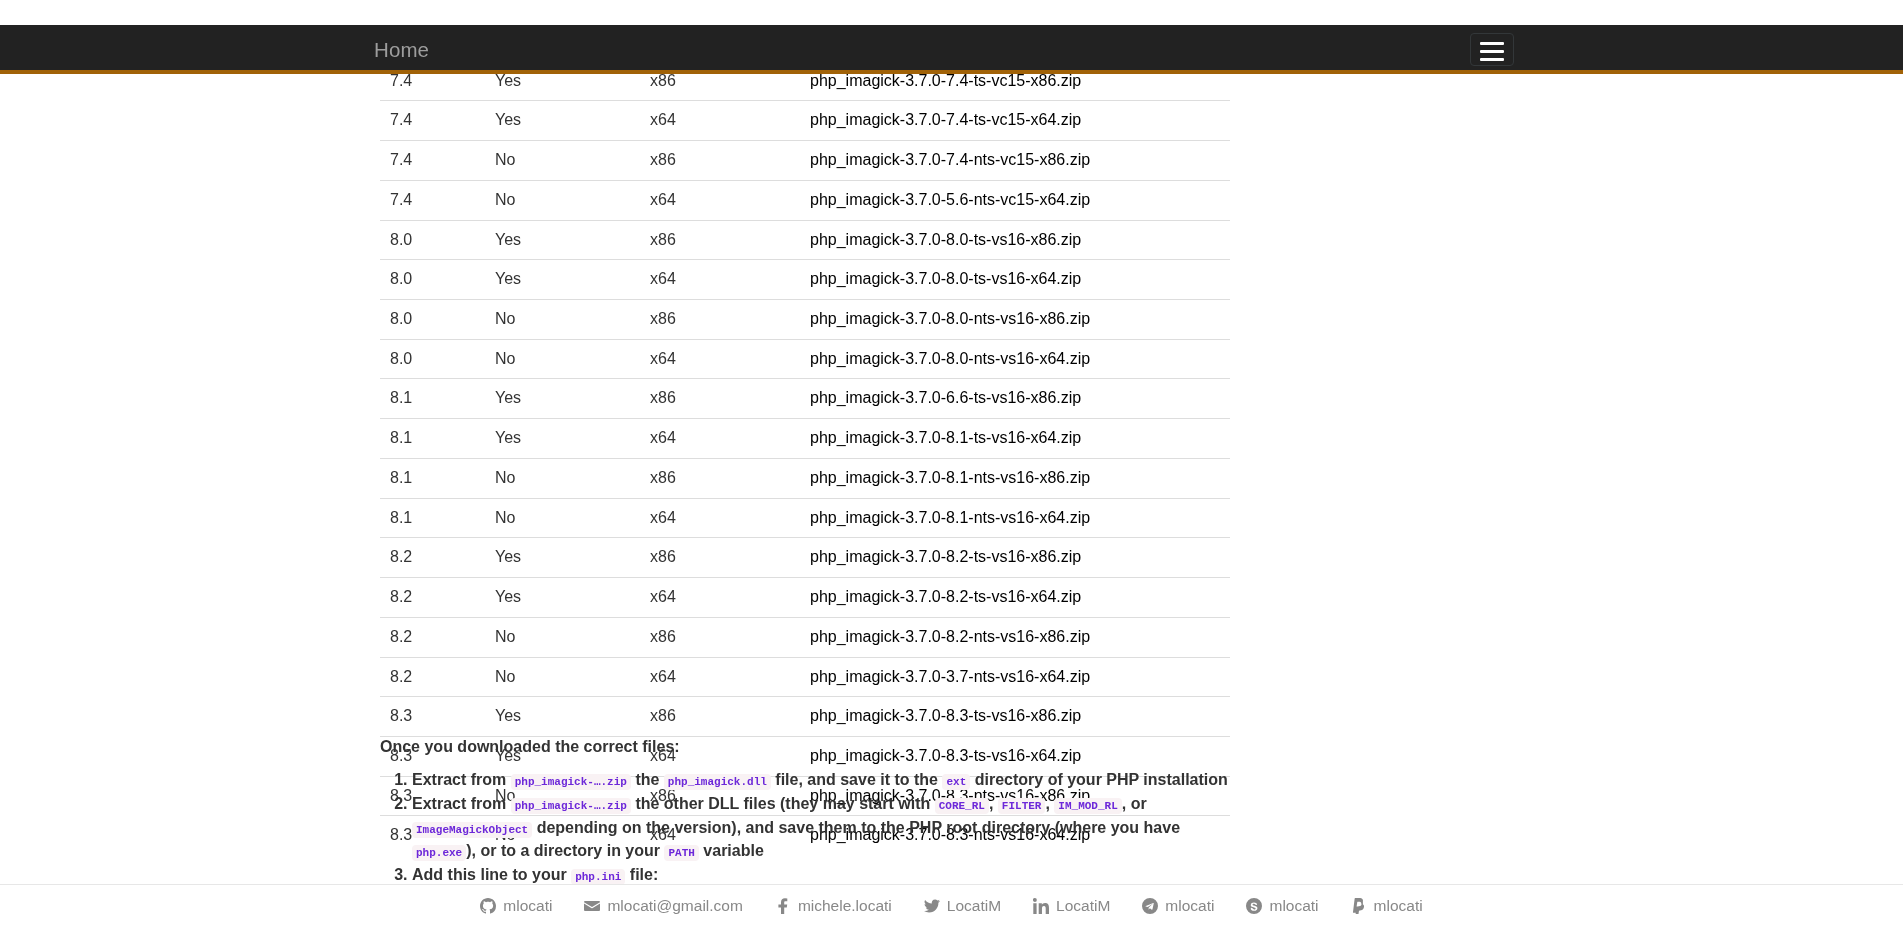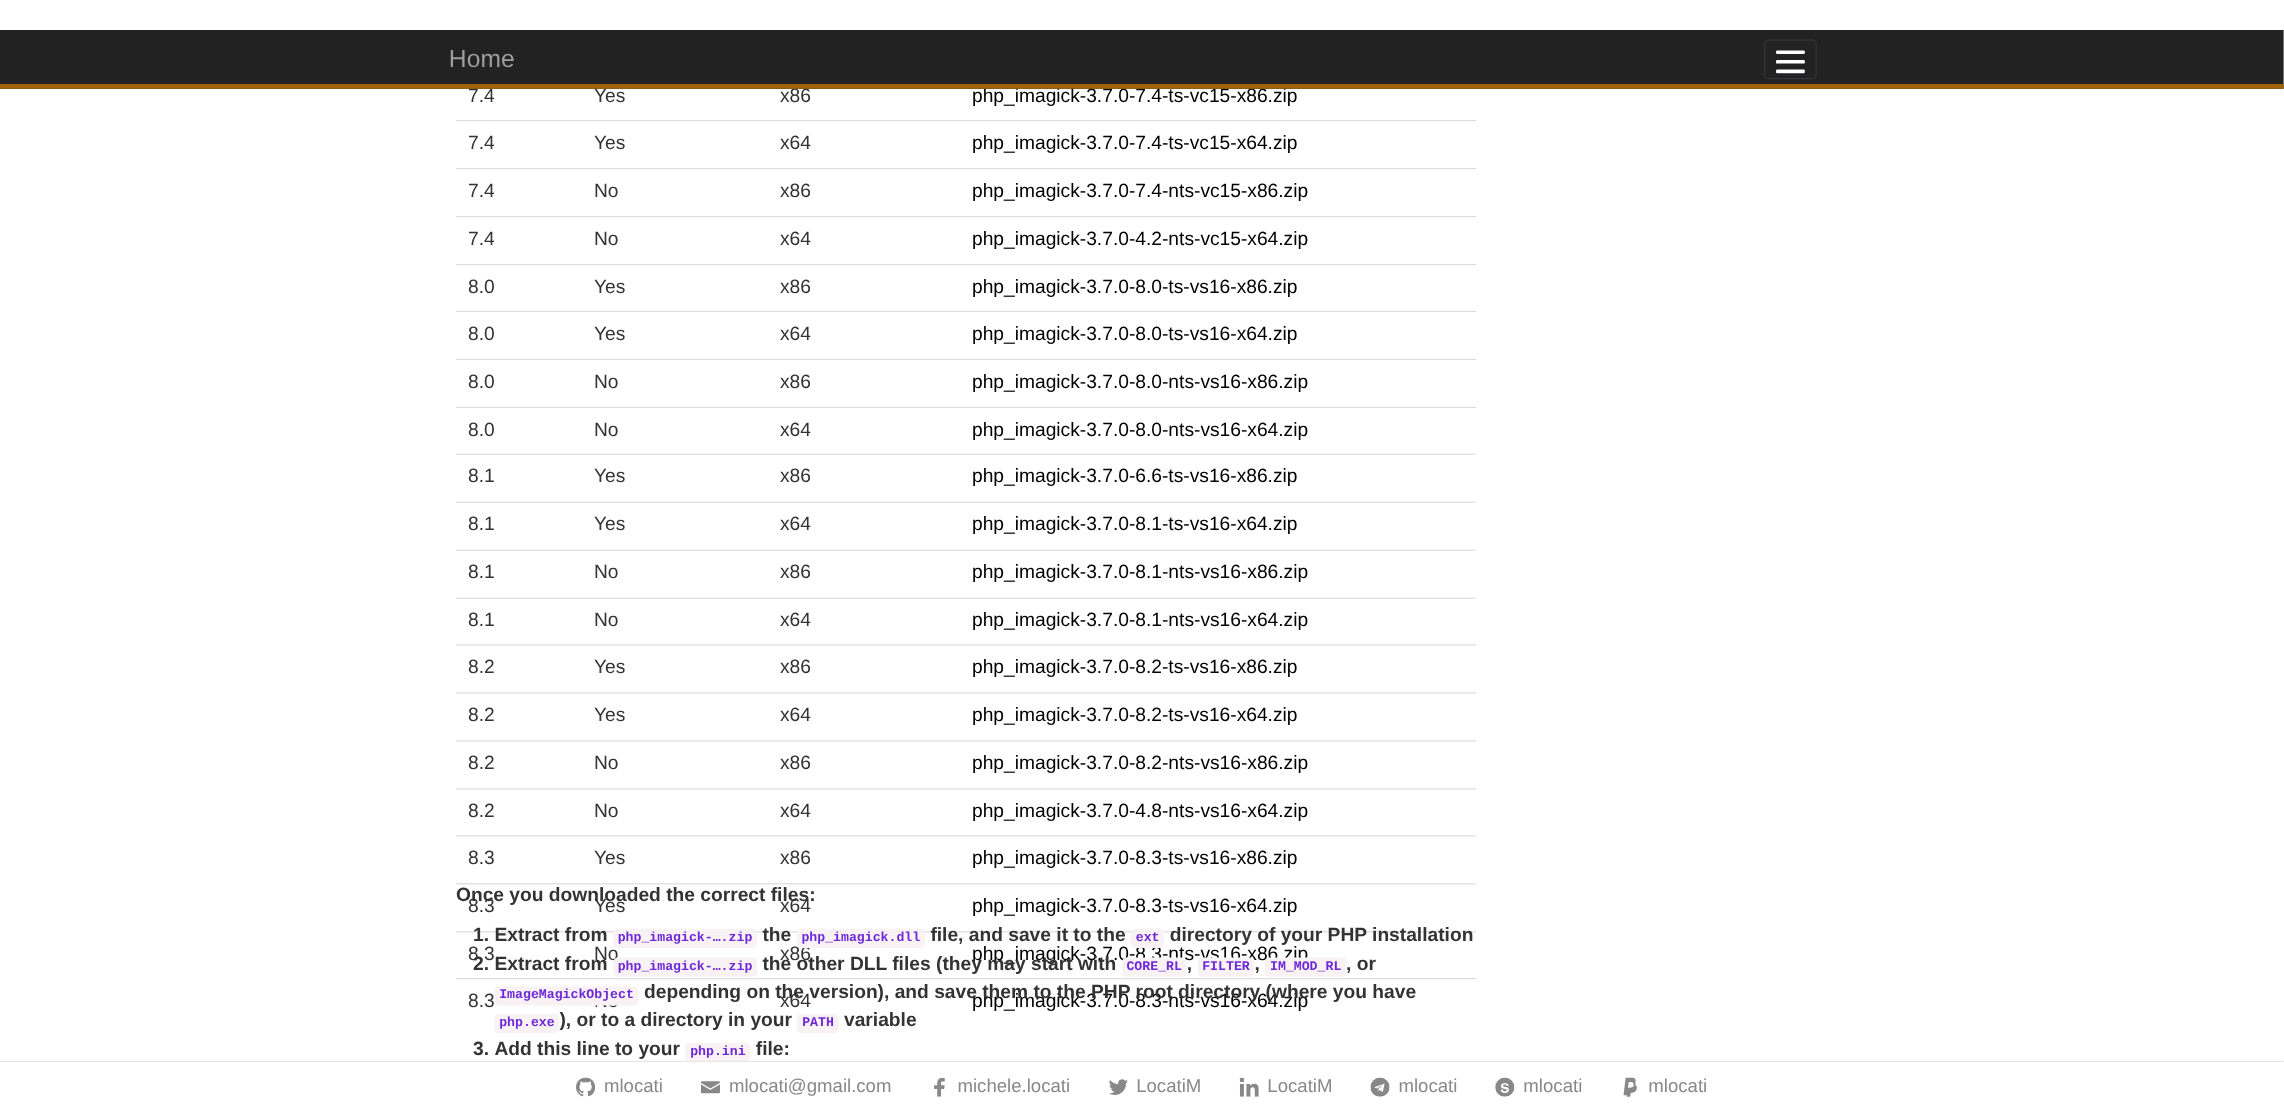--- a/index.html
+++ b/index.html
@@ -188,21 +188,21 @@
       <tr>
         <td class="c-ver">7.4</td>
         <td class="c-ts">No</td>
         <td class="c-arch">x86</td>
         <td class="c-file"><a>php_imagick-3.7.0-7.4-nts-vc15-x86.zip</a></td>
       </tr>
       <tr>
         <td class="c-ver">7.4</td>
         <td class="c-ts">No</td>
         <td class="c-arch">x64</td>
-        <td class="c-file"><a>php_imagick-3.7.0-4.2-nts-vc15-x64.zip</a></td>
+        <td class="c-file"><a>php_imagick-3.7.0-5.6-nts-vc15-x64.zip</a></td>
       </tr>
       <tr>
         <td class="c-ver">8.0</td>
         <td class="c-ts">Yes</td>
         <td class="c-arch">x86</td>
         <td class="c-file"><a>php_imagick-3.7.0-8.0-ts-vs16-x86.zip</a></td>
       </tr>
       <tr>
         <td class="c-ver">8.0</td>
         <td class="c-ts">Yes</td>
@@ -260,21 +260,21 @@
       <tr>
         <td class="c-ver">8.2</td>
         <td class="c-ts">No</td>
         <td class="c-arch">x86</td>
         <td class="c-file"><a>php_imagick-3.7.0-8.2-nts-vs16-x86.zip</a></td>
       </tr>
       <tr>
         <td class="c-ver">8.2</td>
         <td class="c-ts">No</td>
         <td class="c-arch">x64</td>
-        <td class="c-file"><a>php_imagick-3.7.0-4.8-nts-vs16-x64.zip</a></td>
+        <td class="c-file"><a>php_imagick-3.7.0-3.7-nts-vs16-x64.zip</a></td>
       </tr>
       <tr>
         <td class="c-ver">8.3</td>
         <td class="c-ts">Yes</td>
         <td class="c-arch">x86</td>
         <td class="c-file"><a>php_imagick-3.7.0-8.3-ts-vs16-x86.zip</a></td>
       </tr>
       <tr>
         <td class="c-ver">8.3</td>
         <td class="c-ts">Yes</td>

